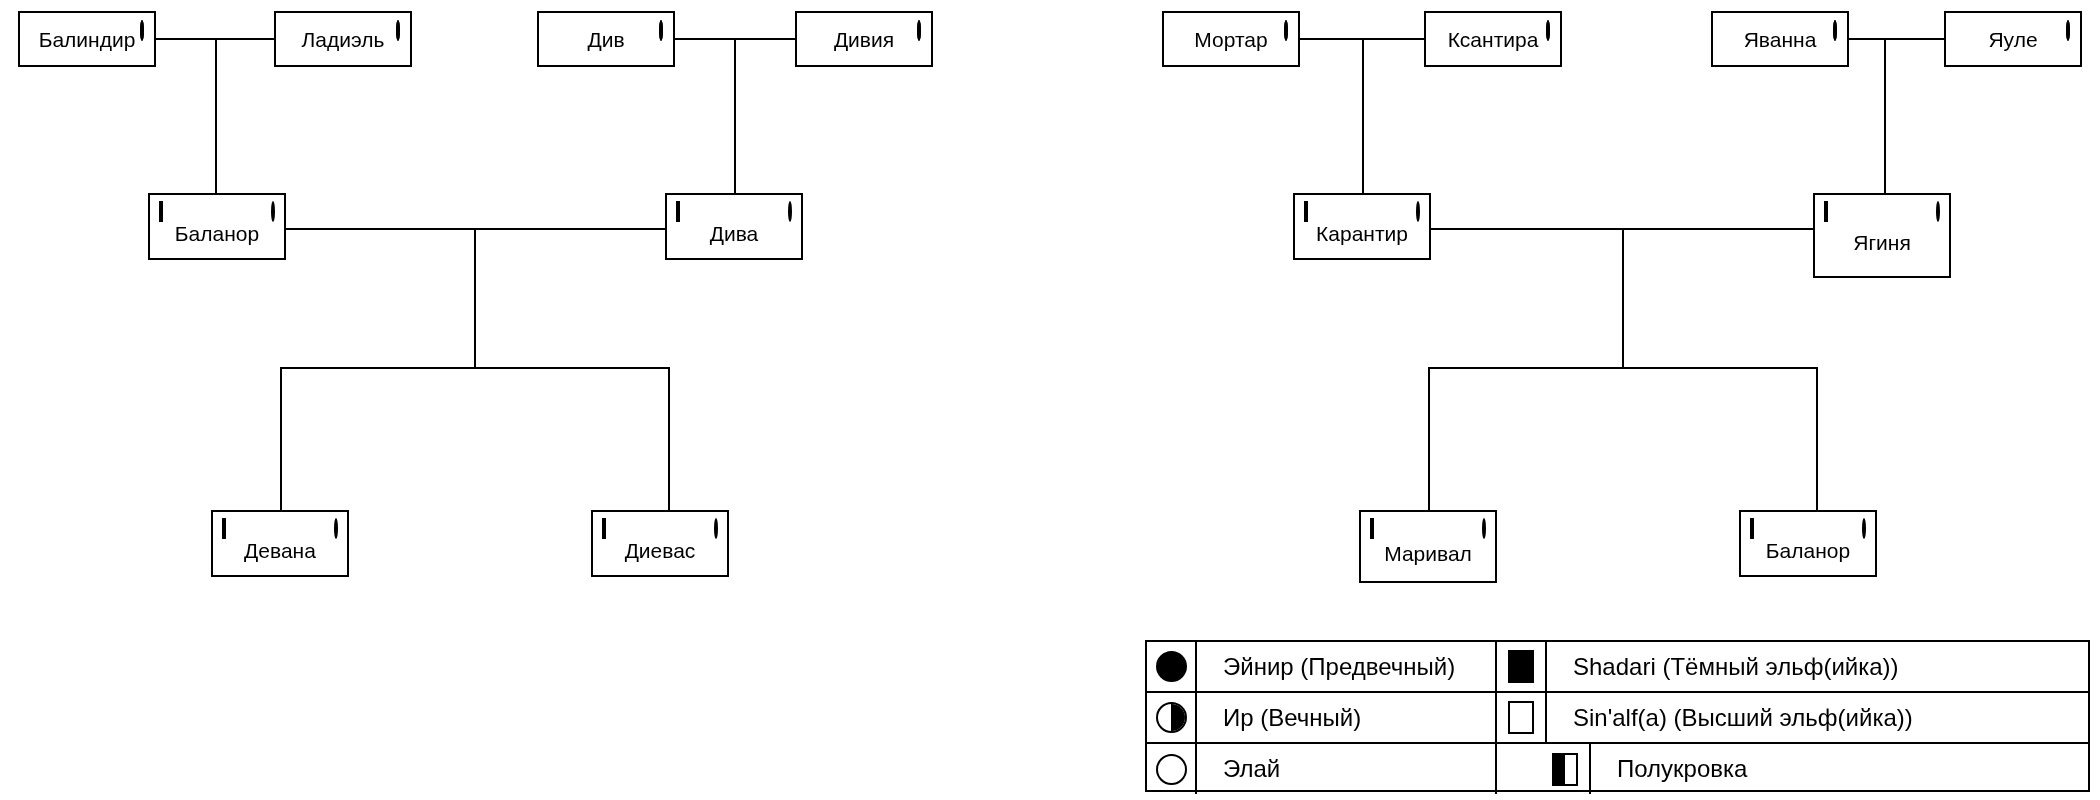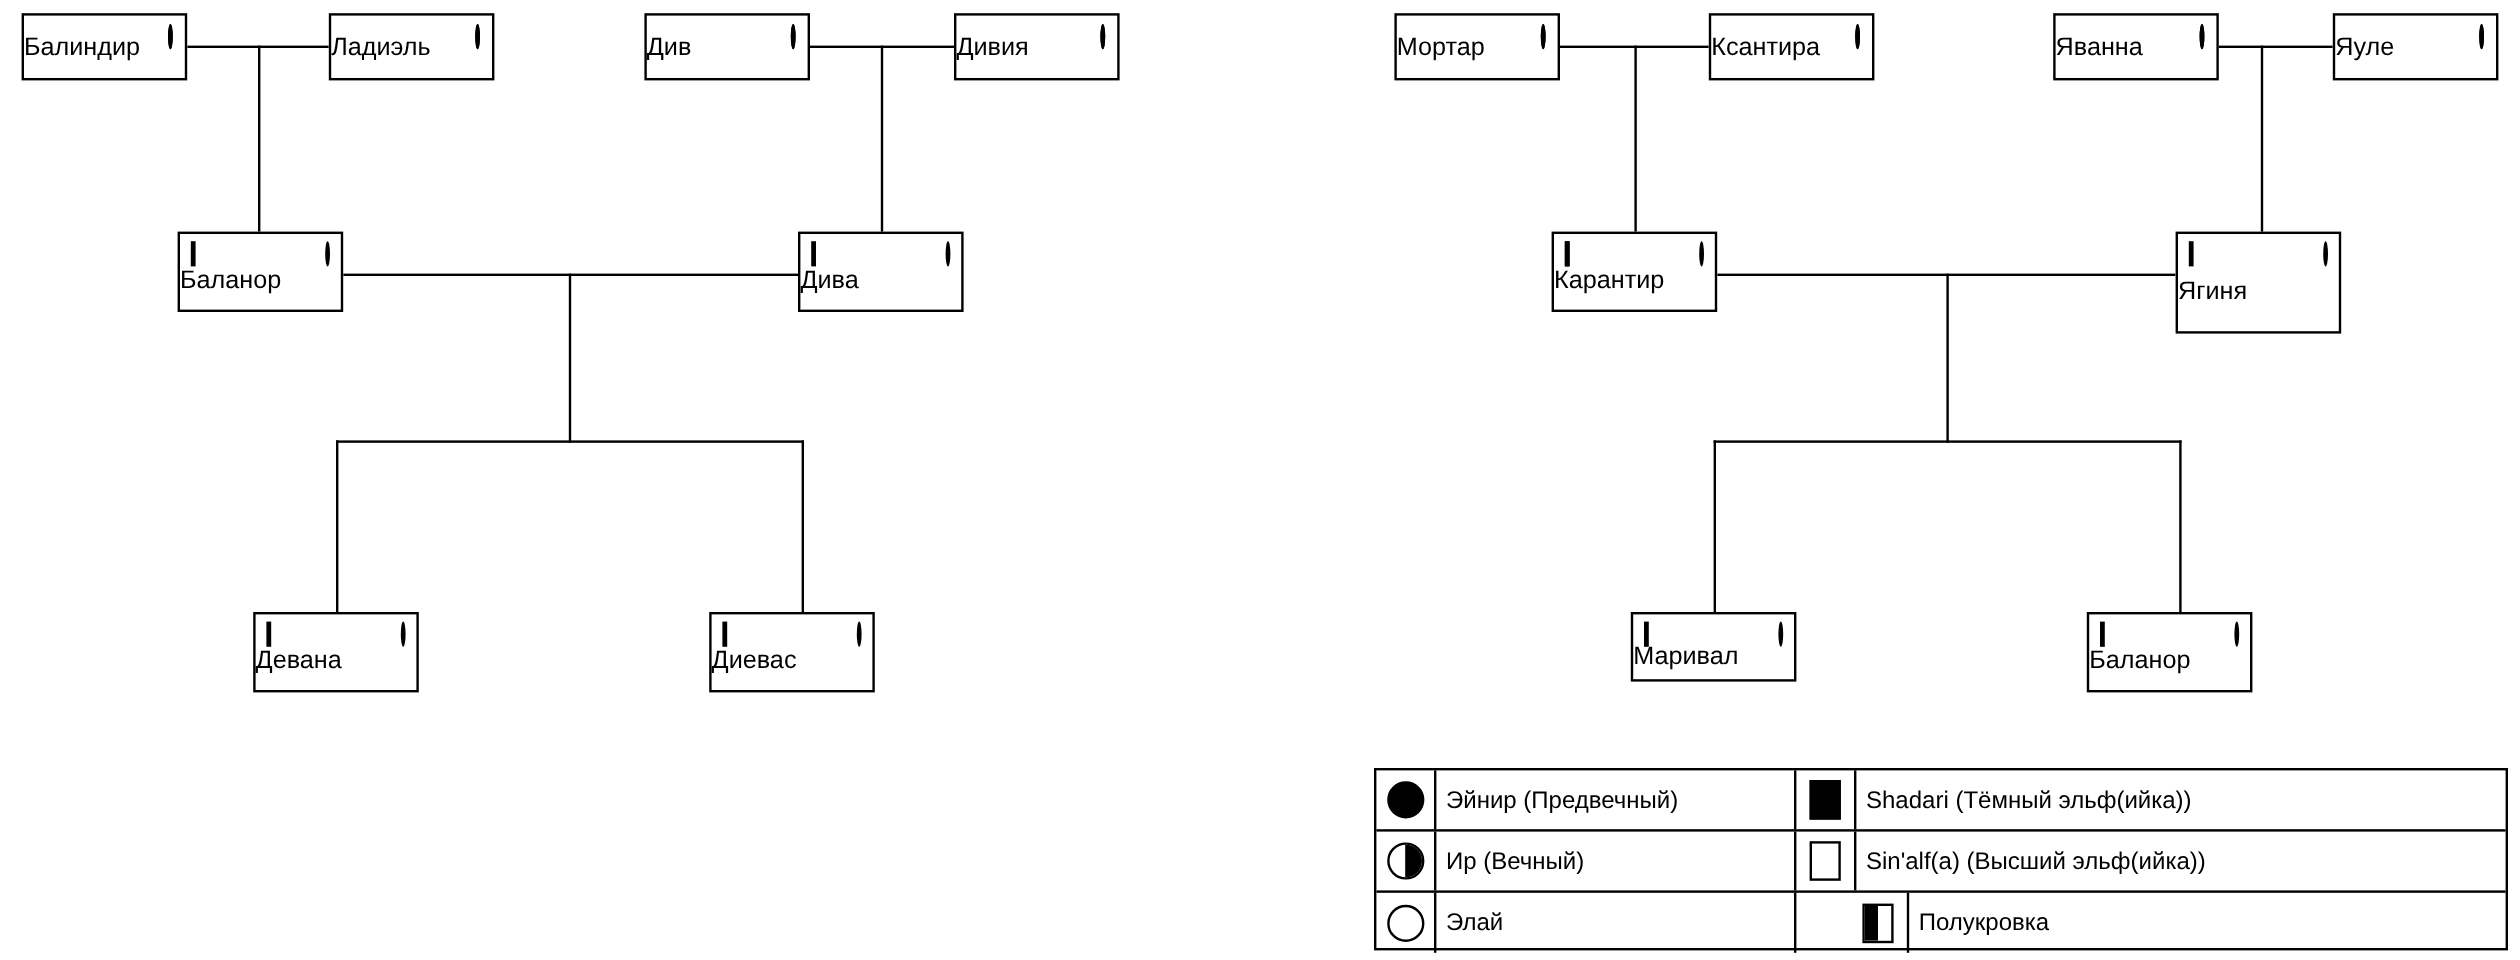--- a/index.html
+++ b/index.html
@@ -9,21 +9,21 @@
     color:#000000;
   }
   #canvas{position:absolute;left:0;top:0;width:2100px;height:800px;}
 
   
   .node{
     position:absolute;
     box-sizing:border-box;
     border:2px solid #000000;
     background:#ffffff;
-    display:flex;align-items:center;justify-content:flex-start;
+    display:flex;align-items:center;justify-content:center;
     z-index:5;
   }
   .node-label{
     font-size:21px;
     line-height:1;
     white-space:nowrap;
     pointer-events:none;
   }
   
   .node.has-icons .node-label{margin-top:14px;}
@@ -74,22 +74,22 @@
   .legend-row{display:flex;border-bottom:2px solid #000000;}
   .legend-row:last-child{border-bottom:none;gap:44px;}
   .legend-cell{display:flex;align-items:center;box-sizing:border-box;}
   .legend-icon{
     width:48px;flex:0 0 48px;
     display:flex;align-items:center;justify-content:center;
     border-right:2px solid #000000;
     align-self:stretch;
   }
   .legend-text{
-    padding:0 8px;
-    font-size:20px;
+    padding:0 26px;
+    font-size:24px;
     line-height:1;
     white-space:nowrap;
     display:flex;align-items:center;
     flex:1 1 auto;
   }
   .legend-cell.col-a{flex:0 0 350px;border-right:2px solid #000000;}
   .legend-cell.col-b{flex:1 1 auto;}
 
   
   .lg-circle{width:31px;height:31px;border-radius:50%;box-sizing:border-box;position:relative;}
@@ -204,21 +204,21 @@
     <span class="node-label">Ягиня</span>
   </div>
 
   <div class="line h" style="left:1431px;top:228px;width:382px;"></div>
   <div class="line v" style="left:1622px;top:228px;height:141px;"></div>
 
   <div class="line h" style="left:1428px;top:367px;width:390px;"></div>
   <div class="line v" style="left:1428px;top:367px;height:145px;"></div>
   <div class="line v" style="left:1816px;top:367px;height:145px;"></div>
 
-  <div class="node has-icons" style="left:1359px;top:510px;width:138px;height:58px;">
+  <div class="node has-icons" style="left:1359px;top:510px;width:138px;height:73px;">
     <span class="mark left"><span class="square half"></span></span>
     <span class="mark right"><span class="circle hollow"></span></span>
     <span class="node-label">Маривал</span>
   </div>
 
   <div class="node has-icons" style="left:1739px;top:510px;width:138px;height:67px;">
     <span class="mark left"><span class="square half"></span></span>
     <span class="mark right"><span class="circle hollow"></span></span>
     <span class="node-label">Баланор</span>
   </div>

